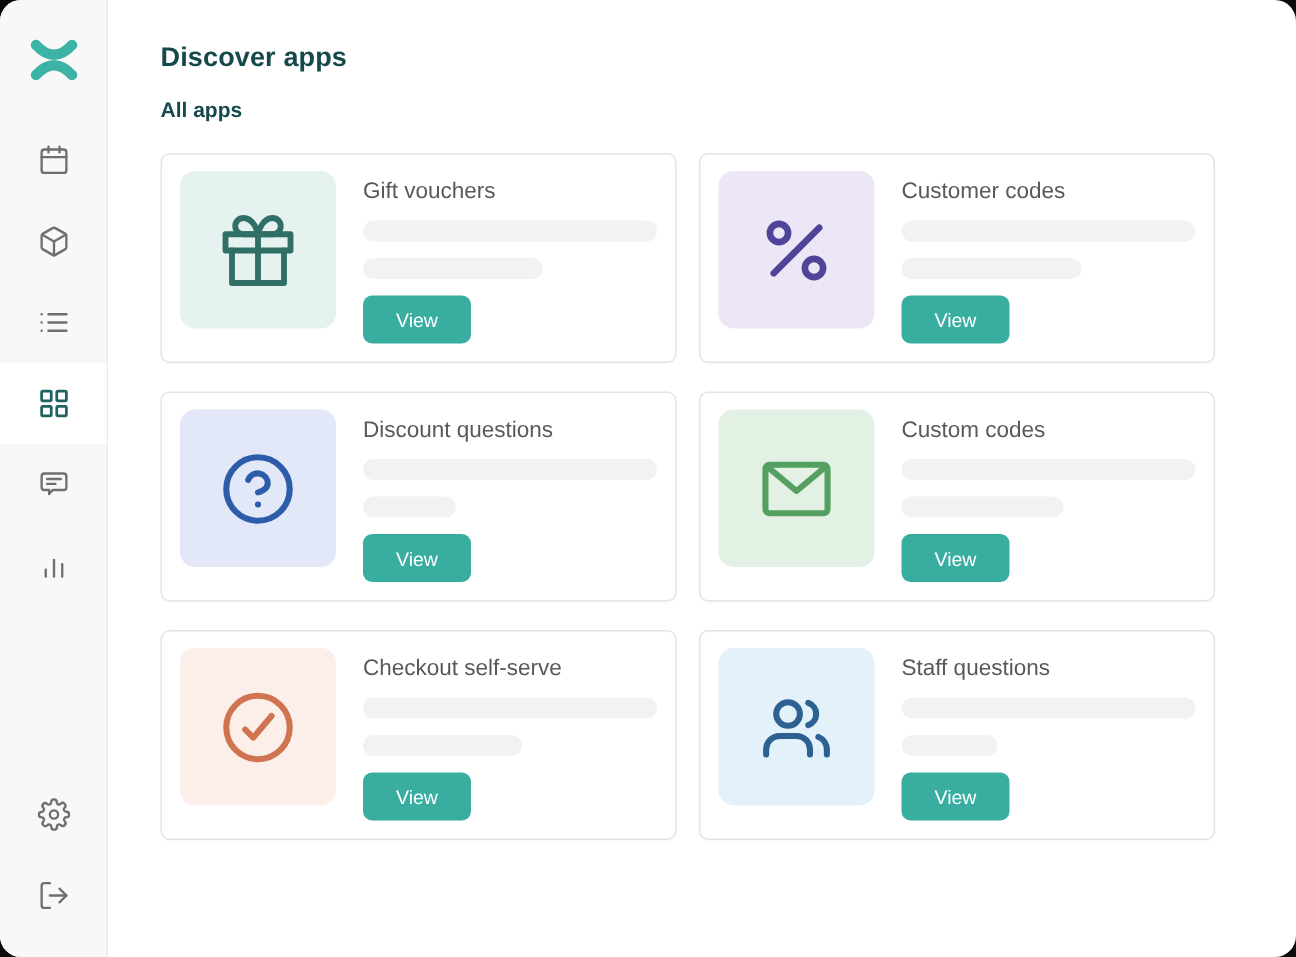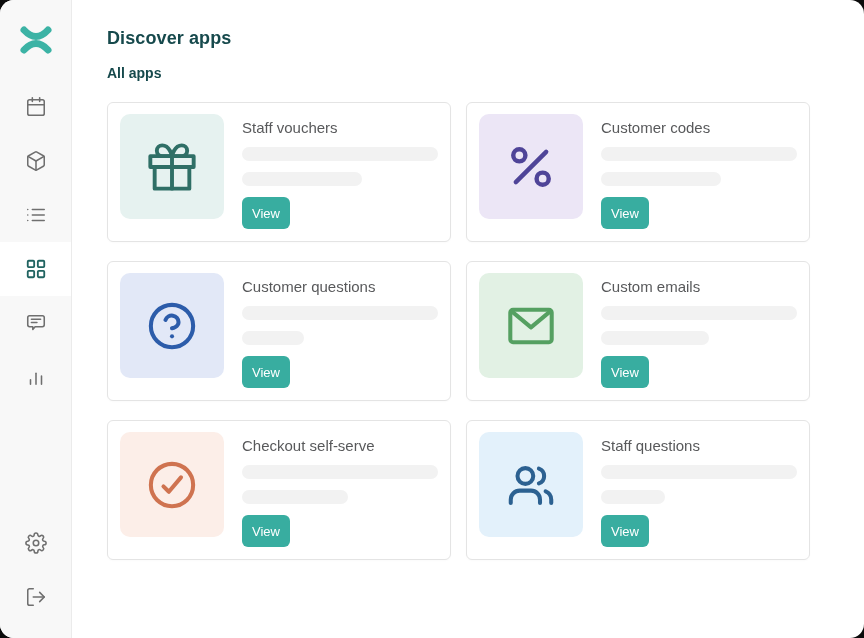--- a/index.html
+++ b/index.html
@@ -42,21 +42,21 @@
   .tile {
     width: 104px; height: 105px; border-radius: 10px; flex-shrink: 0;
     display: flex; align-items: center; justify-content: center;
   }
   .card-body { margin-left: 18px; padding-top: 4px; display: flex; flex-direction: column; align-items: flex-start; }
   .card-title { font-size: 15px; color: #58595b; line-height: 20px; }
   .skel { height: 14px; border-radius: 7px; background: #f2f2f2; }
   .skel.bar1 { margin-top: 9px; }
   .skel.bar2 { margin-top: 11px; }
   .view-btn {
-    margin-top: 11px; width: 48px; height: 32px;
+    margin-top: 11px; width: 72px; height: 32px;
     background: var(--accent, #38ada0); color: #ffffff;
     border: none; border-radius: 6px; font-size: 13px; font-family: "Liberation Sans", sans-serif;
     cursor: pointer; display: flex; align-items: center; justify-content: center;
   }
 </style>
 </head>
 <body>
 
 <div class="window">
 
@@ -147,21 +147,21 @@
         <div class="tile" style="background: rgb(230, 242, 240); color: rgb(47, 111, 102);">
           <svg width="52" height="52" viewBox="0 0 24 24" fill="none" stroke="currentColor" stroke-width="1.8" stroke-linecap="round" stroke-linejoin="round">
             <polyline points="20 12 20 22 4 22 4 12"></polyline>
               <rect x="2" y="7" width="20" height="5"></rect>
               <line x1="12" y1="22" x2="12" y2="7"></line>
             <path d="M12 7H7.5a2.5 2.5 0 0 1 0-5C11 2 12 7 12 7z"></path>
               <path d="M12 7h4.5a2.5 2.5 0 0 0 0-5C13 2 12 7 12 7z"></path>
           </svg>
         </div>
         <div class="card-body">
-          <div class="card-title">Staff vouchers</div>
+          <div class="card-title">Gift vouchers</div>
           <div class="skel bar1" style="width: 196px;"></div>
           <div class="skel bar2" style="width: 120px;"></div>
           <button class="view-btn">View</button>
         </div>
       </div>
 
       <div class="app-card">
         <div class="tile" style="background: rgb(236, 230, 246); color: rgb(79, 68, 152);">
           <svg width="56" height="56" viewBox="0 0 24 24" fill="none" stroke="currentColor" stroke-width="1.9" stroke-linecap="round" stroke-linejoin="round">
             <line x1="18.5" y1="5.5" x2="5.5" y2="18.5"></line>
@@ -179,36 +179,36 @@
 
       <div class="app-card">
         <div class="tile" style="background: rgb(226, 232, 247); color: rgb(44, 92, 170);">
           <svg width="54" height="54" viewBox="0 0 24 24" fill="none" stroke="currentColor" stroke-width="1.8" stroke-linecap="round" stroke-linejoin="round">
             <circle cx="12" cy="12" r="9.4"></circle>
               <path d="M9.1 9.3a3 3 0 0 1 5.8 1c0 2-2.9 2.7-2.9 2.7"></path>
               <line x1="12" y1="16.6" x2="12.01" y2="16.6"></line>
           </svg>
         </div>
         <div class="card-body">
-          <div class="card-title">Customer questions</div>
+          <div class="card-title">Discount questions</div>
           <div class="skel bar1" style="width: 196px;"></div>
           <div class="skel bar2" style="width: 62px;"></div>
           <button class="view-btn">View</button>
         </div>
       </div>
 
       <div class="app-card">
         <div class="tile" style="background: rgb(226, 241, 228); color: rgb(85, 160, 97);">
           <svg width="54" height="54" viewBox="0 0 24 24" fill="none" stroke="currentColor" stroke-width="1.8" stroke-linecap="round" stroke-linejoin="round">
             <rect x="2.8" y="4.8" width="18.4" height="14.4" rx="1.2"></rect>
               <polyline points="3.6 5.6 12 12.6 20.4 5.6"></polyline>
           </svg>
         </div>
         <div class="card-body">
-          <div class="card-title">Custom emails</div>
+          <div class="card-title">Custom codes</div>
           <div class="skel bar1" style="width: 196px;"></div>
           <div class="skel bar2" style="width: 108px;"></div>
           <button class="view-btn">View</button>
         </div>
       </div>
 
       <div class="app-card">
         <div class="tile" style="background: rgb(252, 238, 232); color: rgb(207, 115, 80);">
           <svg width="54" height="54" viewBox="0 0 24 24" fill="none" stroke="currentColor" stroke-width="1.8" stroke-linecap="round" stroke-linejoin="round">
             <circle cx="12" cy="12" r="9.4"></circle>

